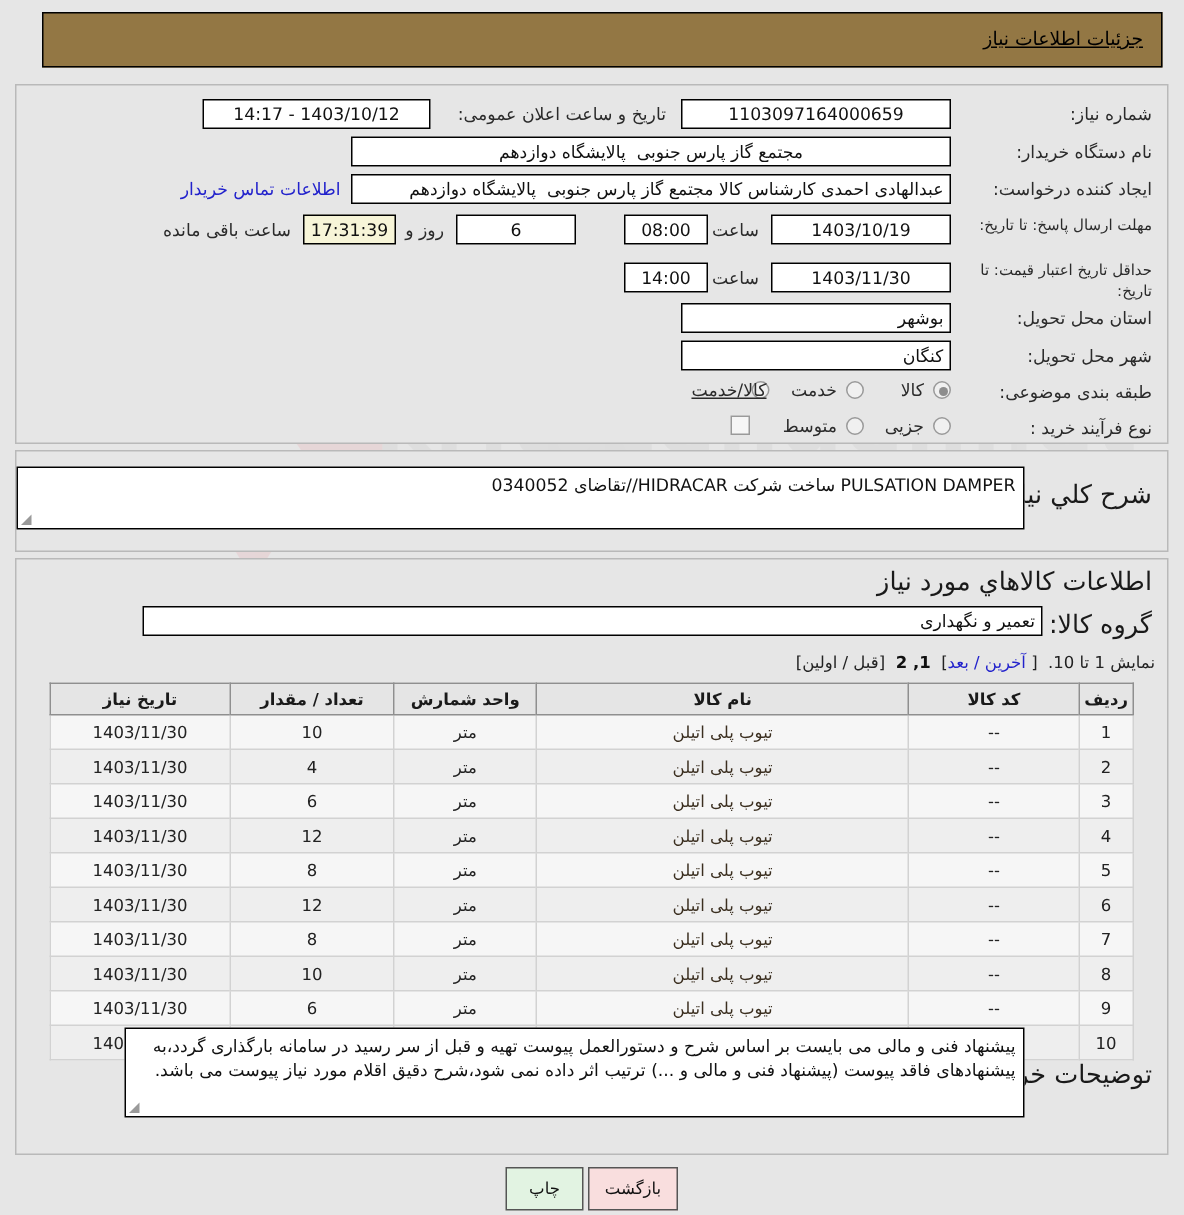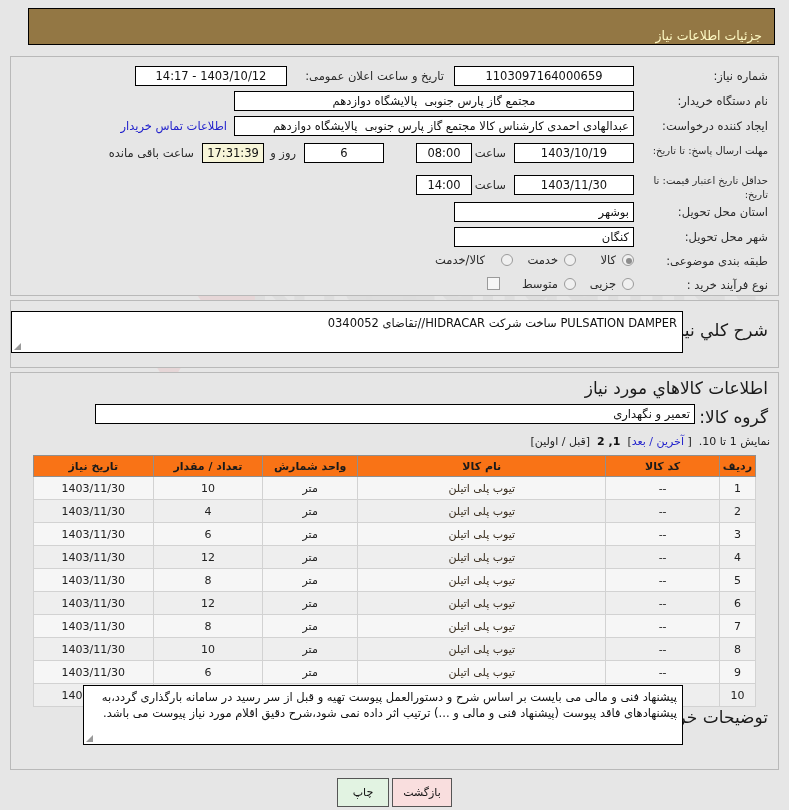--- a/index.html
+++ b/index.html
@@ -68,23 +68,24 @@
   .topbar {
     position: absolute;
     left: 28px; top: 8px;
     width: 747px; height: 37px;
     background: #937744;
     border: 1px solid #000;
     z-index: 2;
   }
   .topbar-title {
     position: absolute;
-    right: 12px; top: 19px;
-    color: #fef9c3;
+    right: 12px; top: 9px;
+    color: #000000;
     font-size: 12.5px;
+    text-decoration: underline;
   }
 
   
   .panel {
     position: absolute;
     left: 10px;
     width: 769px;
     background: #e6e6e6;
     border: 1px solid #b9b9b9;
     z-index: 1;
@@ -201,21 +202,21 @@
   .pager b { font-weight: bold; color: #111; }
 
   
   table.grid {
     position: absolute;
     border-collapse: collapse;
     font-size: 11px;
     background: #fff;
   }
   table.grid th {
-    background: #f97316;
+    background: #e5e5e5;
     border: 1px solid #8f8f8f;
     font-size: 11px;
     font-weight: bold;
     color: #1a1a1a;
     height: 21px;
     padding: 0 3px;
     text-align: center;
     white-space: nowrap;
   }
   table.grid td {
@@ -297,21 +298,21 @@
 
     <div class="lbl" style="right:10px; top:173px;">شهر محل تحویل:</div>
     <input class="fld rgt" style="right: 144px; top: 170px; width: 180px;" readonly="" value="کنگان">
 
     <div class="lbl" style="right:10px; top:197px;">طبقه بندی موضوعی:</div>
     <div class="radio on" style="right:144px; top:197px;"></div>
     <div class="inline-txt" style="right:162px; top:196px;">کالا</div>
     <div class="radio" style="right:202px; top:197px;"></div>
     <div class="inline-txt" style="right:220px; top:196px;">خدمت</div>
     <div class="radio" style="right:265px; top:197px;"></div>
-    <div class="inline-txt" style="right:293px; top:196px;">کالا/خدمت</div>
+    <div class="inline-txt" style="right:267px; top:196px;text-decoration:underline;">کالا/خدمت</div>
 
     <div class="lbl" style="right:10px; top:221px;">نوع فرآیند خرید :</div>
     <div class="radio" style="right:144px; top:221px;"></div>
     <div class="inline-txt" style="right:162px; top:220px;">جزیی</div>
     <div class="radio" style="right:202px; top:221px;"></div>
     <div class="inline-txt" style="right:220px; top:220px;">متوسط</div>
     <div class="checkbox" style="right:278px; top:220px;"></div>
   </div>
 
   <div class="panel" id="panel-desc">

